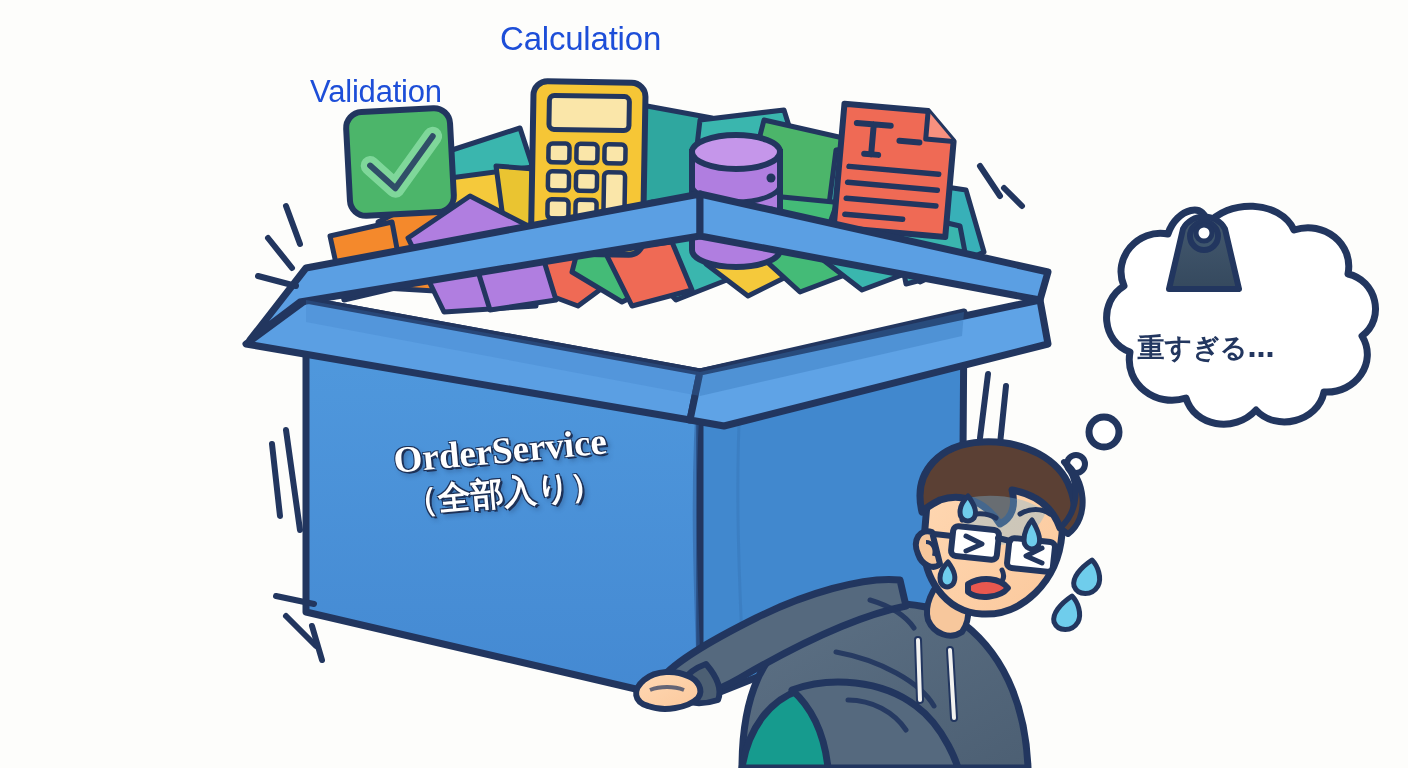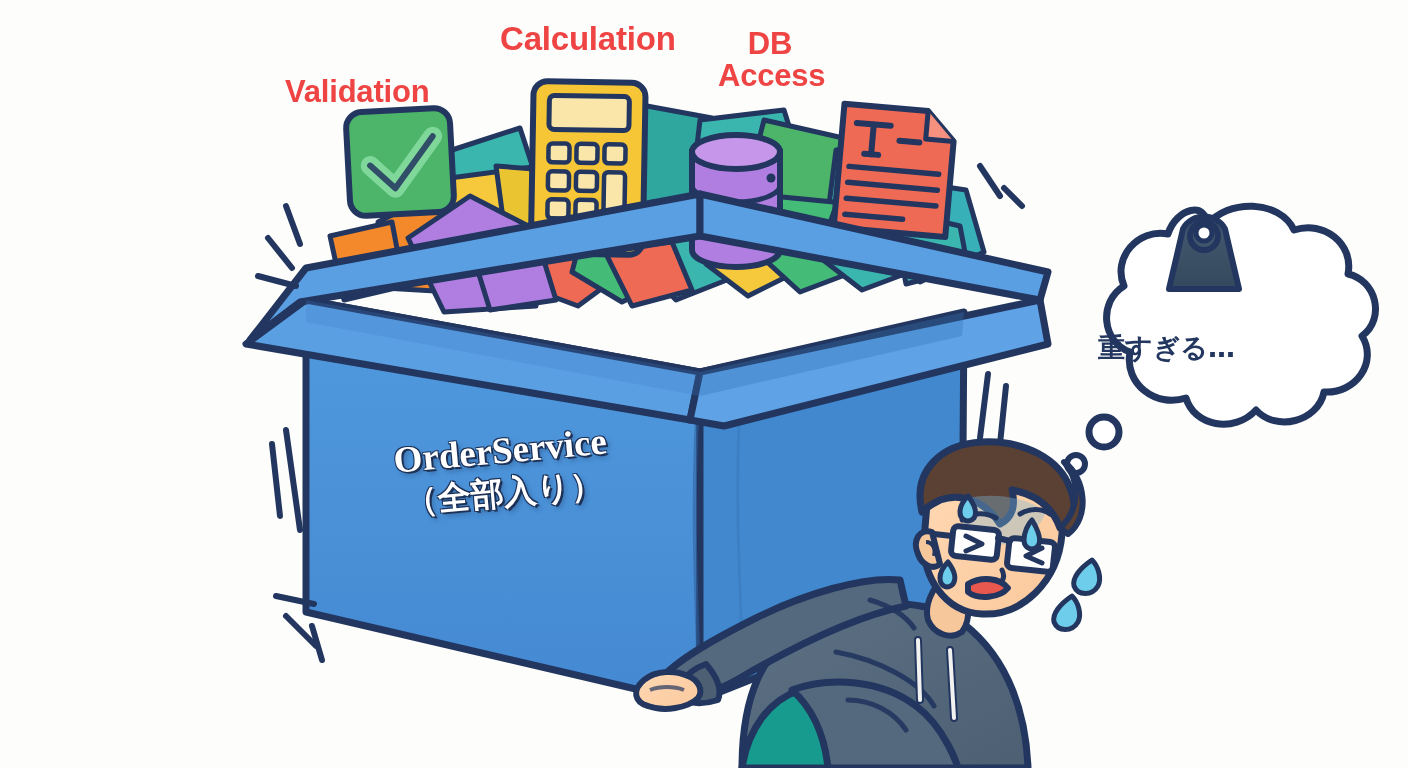--- a/index.html
+++ b/index.html
@@ -19,28 +19,28 @@
     overflow: hidden;
   }
   #scene {
     position: absolute;
     inset: 0;
     width: 1408px;
     height: 768px;
   }
   .lbl {
     position: absolute;
-    color: #ef4444;
-    font-weight: bold;
+    color: #1d4ed8;
+    font-weight: normal;
     font-family: "Liberation Sans", "DejaVu Sans", sans-serif;
     line-height: 1.04;
     white-space: pre;
     letter-spacing: -0.2px;
   }
-  #lbl-validation { left: 285px; top: 76px; font-size: 31px; }
+  #lbl-validation { left: 310px; top: 76px; font-size: 31px; }
   #lbl-calculation { left: 500px; top: 22px; font-size: 33px; }
   #lbl-dbaccess { left: 718px; top: 28px; font-size: 31px; text-align: center; width: 104px;}
   #lbl-formatting { left: 877px; top: 58px; font-size: 32px; }
   #box-title {
     position: absolute;
     left: 352px;
     top: 430px;
     width: 300px;
     text-align: center;
     transform: rotate(-5.2deg);
@@ -56,21 +56,21 @@
     display: block;
     font-size: 33px;
     font-family: "DejaVu Sans", "Liberation Sans", sans-serif;
     margin-top: 1px;
   }
   #bubble-text {
     position: absolute;
     left: 1098px;
     top: 330px;
     width: 216px;
-    text-align: left;
+    text-align: center;
     color: #22365f;
     font-weight: bold;
     font-size: 27px;
     font-family: "DejaVu Sans", "Liberation Sans", sans-serif;
   }
 </style>
 </head>
 <body>
 
 <div id="stage">
@@ -306,22 +306,20 @@
         <path d="M1032,520 C1038,530 1042,540 1038,546 C1032,552 1024,548 1024,540 C1024,532 1028,524 1032,520 Z"></path>
         <path d="M948,562 C954,570 957,578 953,584 C947,590 940,586 940,578 C940,572 944,566 948,562 Z"></path>
         <path d="M1092,560 C1080,568 1072,578 1074,586 C1078,596 1092,596 1098,586 C1102,578 1098,566 1092,560 Z"></path>
         <path d="M1072,596 C1060,604 1052,614 1054,622 C1058,632 1072,632 1078,622 C1082,614 1078,602 1072,596 Z"></path>
       </g>
     </g>
   </svg>
 
   <div class="lbl" id="lbl-validation">Validation</div>
   <div class="lbl" id="lbl-calculation">Calculation</div>
-  <div class="lbl" id="lbl-dbaccess">DB
-Access</div>
 
   <div id="box-title">
     <span>OrderService</span>
     <span class="jp">（全部入り）</span>
   </div>
 
   <div id="bubble-text">重すぎる…</div>
 
 </div>
 

